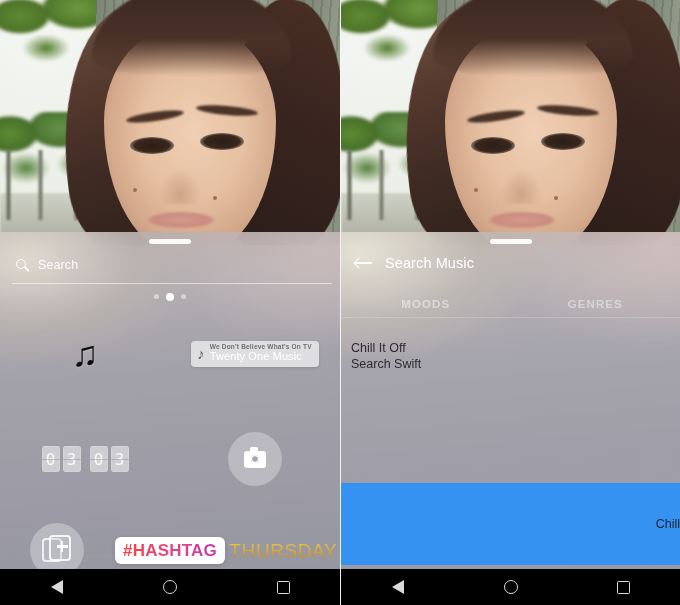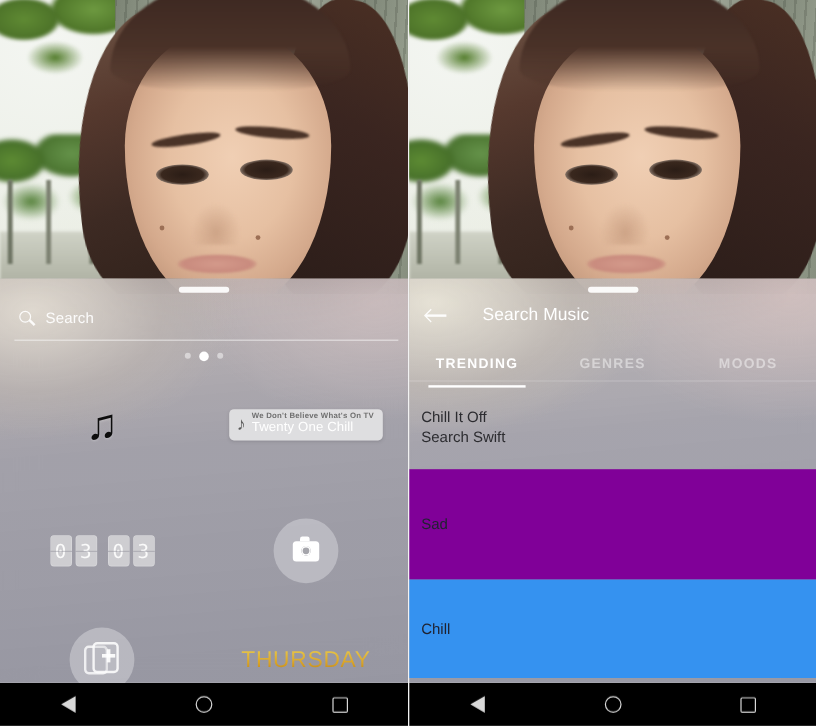--- a/index.html
+++ b/index.html
@@ -201,42 +201,42 @@
     background-clip:padding-box;
   }
   .hashtag span { background:linear-gradient(90deg,#f7413f 0%, #e8457f 48%, #c13ca8 100%);
                   -webkit-background-clip:text; background-clip:text; color:transparent; }
 
   .thursday { font-size:19px; font-weight:normal; letter-spacing:.6px; line-height:1;
               background:linear-gradient(180deg,#e8c84a 0%, #d9a327 60%, #b8831a 100%);
               -webkit-background-clip:text; background-clip:text; color:transparent; }
 
   
-  .sm-head { position:absolute; left:14px; right:14px; top:18px; height:26px; display:flex; align-items:center; gap:30px; }
+  .sm-head { position:absolute; left:14px; right:14px; top:18px; height:26px; display:flex; align-items:center; gap:13px; }
   .back { width:17px; height:13px; position:relative; flex:none; }
   .back i { position:absolute; left:0; top:5.6px; width:17px; height:1.8px; background:rgba(255,255,255,.95); }
   .back b { position:absolute; left:0px; top:2px; width:8px; height:8px; border-left:1.8px solid rgba(255,255,255,.95);
             border-bottom:1.8px solid rgba(255,255,255,.95); transform:rotate(45deg); }
   .sm-title { color:#fff; font-size:14.5px; letter-spacing:.1px; }
 
   .tabs { position:absolute; left:0; right:0; top:58px; height:28px; display:flex; }
   .tab { flex:1; display:flex; align-items:center; justify-content:center; position:relative;
          font-size:11.5px; font-weight:bold; letter-spacing:1.1px; color:rgba(255,255,255,.45); }
   .tab.active { color:#fff; }
   .tab.active::after { content:""; position:absolute; left:14%; right:14%; bottom:-5px; height:2px; background:#fff; }
   .tabs-underline { position:absolute; left:0; right:0; top:85px; height:1px; background:rgba(255,255,255,.18); }
 
   .song { position:absolute; left:10px; top:108px; line-height:1.28; }
   .song .s1 { font-size:12.5px; color:#2c2c30; }
   .song .s2 { font-size:12.5px; color:#2c2c30; }
 
   .band { position:absolute; left:0; right:0; display:flex; align-items:center; padding-left:10px; }
   .band .bl { font-size:12.5px; color:#1f2230; }
   .band.purple { top:159px; height:92px; }
-  .band.blue { top:251px; height:82px; }
+  .band.blue { top:251px; height:82px;justify-content:flex-end; }
 
   
   .nav { position:absolute; left:0; bottom:0; width:100%; height:36px; background:#000;
          display:flex; align-items:center; justify-content:space-around; }
   .nav-btn { width:44px; height:36px; display:flex; align-items:center; justify-content:center; }
   .tri { width:0; height:0; border-top:7.5px solid transparent; border-bottom:7.5px solid transparent;
          border-right:12px solid rgba(236,236,236,.92); }
   .cir { width:14px; height:14px; border-radius:50%; border:1.7px solid rgba(236,236,236,.92); }
   .sq { width:13px; height:13px; border:1.7px solid rgba(236,236,236,.92); border-radius:1.5px; }
 </style>
@@ -288,21 +288,21 @@
 
       <div class="stk-row r1">
         <div class="cell">
           <span class="note">♫</span>
         </div>
         <div class="cell">
           <div class="music-sticker">
             <span class="mnote">♪</span>
             <span class="mtxt">
               <span class="mtitle">We Don't Believe What's On TV</span>
-              <span class="martist">Twenty One Chill</span>
+              <span class="martist">Twenty One Music</span>
             </span>
           </div>
         </div>
       </div>
 
       <div class="stk-row r2">
         <div class="cell">
           <div class="clock">
             <span class="flip">0</span>
             <span class="flip">3</span>
@@ -319,20 +319,25 @@
 
       <div class="stk-row r3">
         <div class="cell">
           <div class="circle-btn">
             <span class="addphoto">
               <i class="b1"></i>
                 <i class="b2"></i>
                 <i class="p"></i>
                 <i class="p2"></i>
             </span>
+          </div>
+        </div>
+        <div class="cell">
+          <div class="hashtag">
+            <span>#HASHTAG</span>
           </div>
         </div>
         <div class="cell">
           <span class="thursday">THURSDAY</span>
         </div>
       </div>
     </div>
 
     <div class="nav">
       <div class="nav-btn">
@@ -375,34 +380,30 @@
 
       <div class="sm-head">
         <span class="back">
             <i></i>
             <b></b>
           </span>
         <span class="sm-title">Search Music</span>
       </div>
 
       <div class="tabs">
-        <div class="tab active">TRENDING</div>
+        <div class="tab">MOODS</div>
         <div class="tab">GENRES</div>
-        <div class="tab">MOODS</div>
       </div>
       <div class="tabs-underline"></div>
 
       <div class="song">
         <div class="s1">Chill It Off</div>
         <div class="s2">Search Swift</div>
       </div>
 
-      <div class="band purple" style="background:#800098;">
-        <span class="bl">Sad</span>
-      </div>
       <div class="band blue" style="background:#3592f0;">
         <span class="bl">Chill</span>
       </div>
     </div>
 
     <div class="nav">
       <div class="nav-btn">
           <span class="tri"></span>
         </div>
       <div class="nav-btn">

